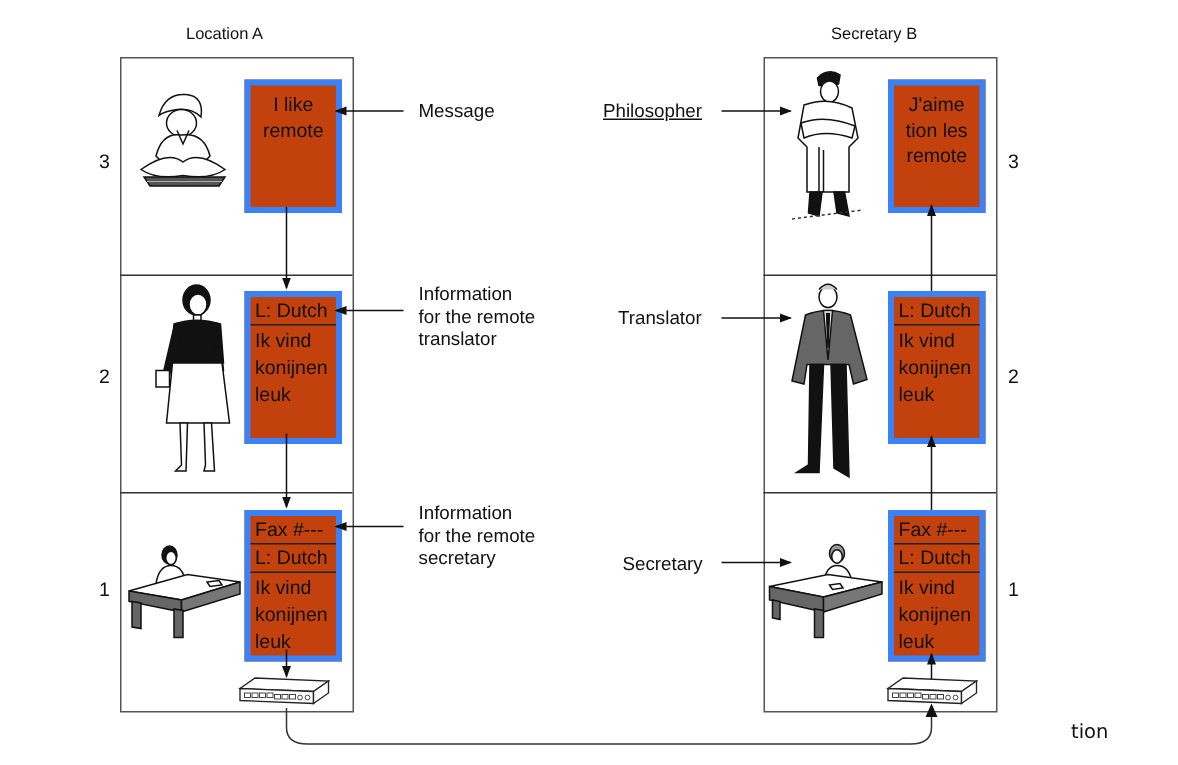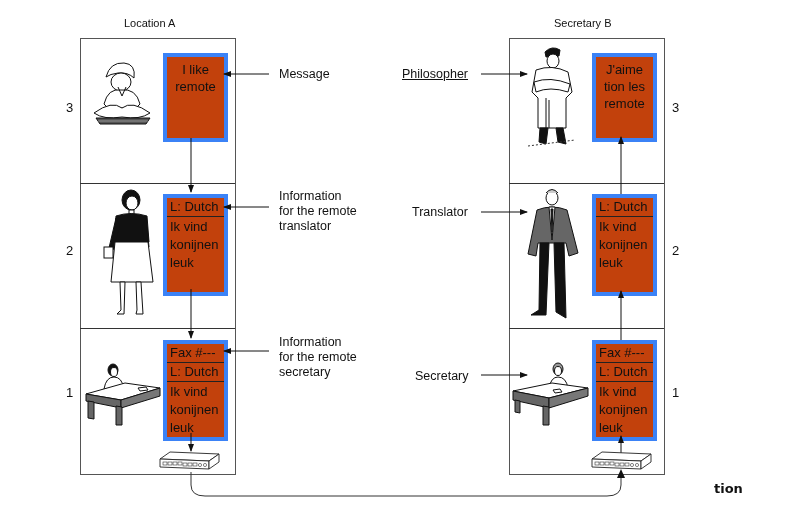--- a/index.html
+++ b/index.html
@@ -8,21 +8,21 @@
   .abs { position: absolute; }
   .loc-title { font-size: 11px; }
   .layer-num { font-size: 13px; }
   .side-label { font-size: 12.5px; line-height: 15px; white-space: nowrap; }
   .msgbox { position: absolute; border: 4px solid #3b82f6; background: #c2410c; font-size: 13px; line-height: 18px; }
   .msgbox .hdr { border-bottom: 1px solid #222; padding: 0 3px; height: 18px; }
   .msgbox .body { padding: 1px 3px; }
   .msgbox.centered .body { text-align: center; padding-top: 4px; line-height: 17px; }
   .stack { position: absolute; border: 1px solid #555; }
   .divider { position: absolute; height: 1px; background: #333; }
-  .tion { font-family: "DejaVu Sans", sans-serif; font-weight: bold; font-size: 13px; }
+  .tion { font-family: "DejaVu Sans", sans-serif; font-weight: normal; font-size: 13px; }
   svg { position: absolute; left: 0; top: 0; overflow: visible; }
 </style>
 </head>
 <body>
 
 <div class="abs loc-title" style="left:124px; top:17px;">Location A</div>
 
 <div class="stack" style="left:80px; top:38px; width:154px; height:435px;"></div>
 <div class="divider" style="left:80px; top:183px; width:155px;"></div>
 <div class="divider" style="left:80px; top:328px; width:155px;"></div>

